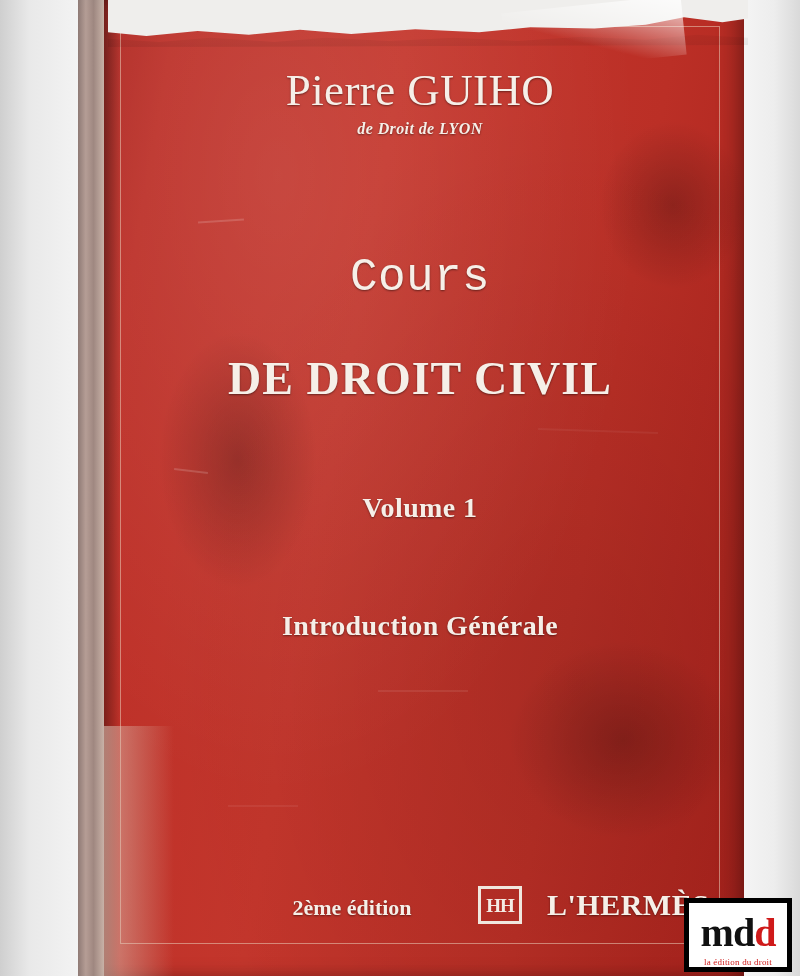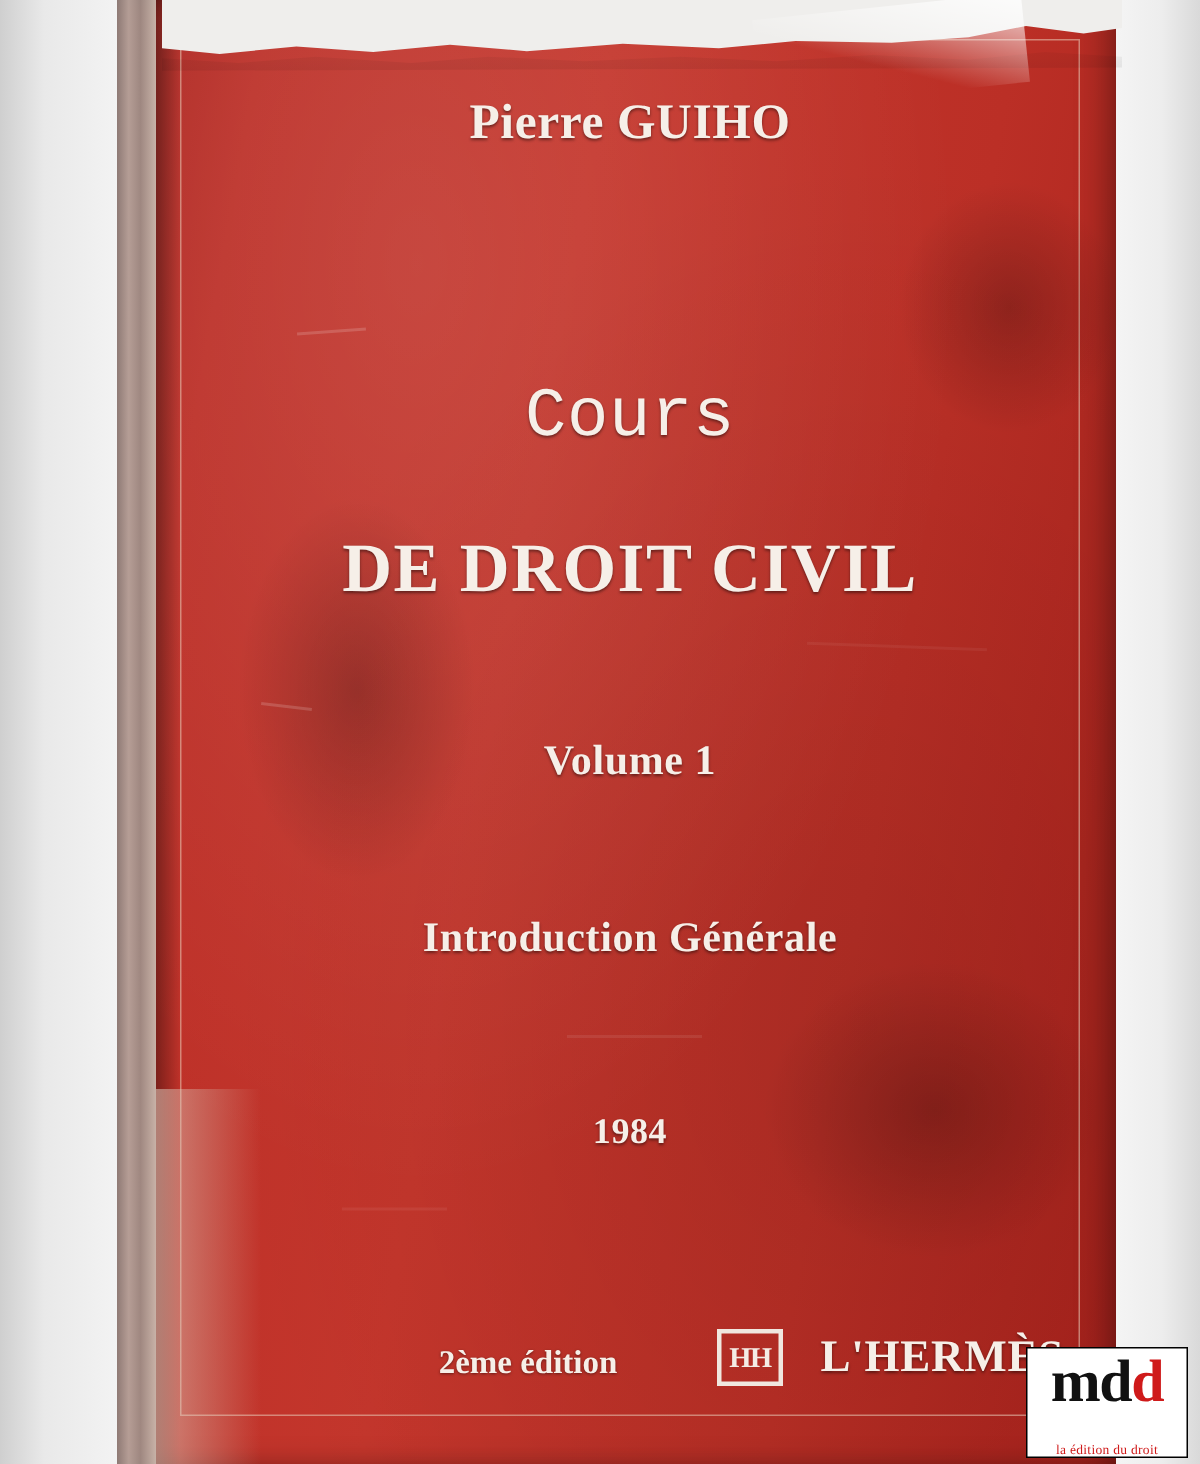--- a/index.html
+++ b/index.html
@@ -135,22 +135,22 @@
     position: absolute;
     left: 42px;
     width: 600px;
     text-align: center;
     color: #f6efe8;
     text-shadow: 0 1px 2px rgba(0,0,0,0.45);
     letter-spacing: .4px;
   }
   .author {
     top: 64px;
-    font-size: 33px;
-    font-weight: bold;
+    font-size: 45px;
+    font-weight: normal;
   }
   .affil {
     top: 118px;
     font-size: 16px;
     font-style: italic;
     font-weight: bold;
     line-height: 1.35;
   }
   .title-1 {
     top: 252px;
@@ -221,25 +221,25 @@
   }
 
   
   .mdd {
     position: absolute;
     right: 8px;
     bottom: 4px;
     width: 108px;
     height: 74px;
     background: #ffffff;
-    border: 1px solid #000000;
+    border: 5px solid #000000;
     display: flex;
     flex-direction: column;
     align-items: center;
-    justify-content: space-between;
+    justify-content: flex-end;
     padding-top: 2px;
   }
   .mdd-letters {
     font-family: "Liberation Serif", serif;
     font-size: 40px;
     font-weight: bold;
     line-height: 1;
     letter-spacing: -1px;
   }
   .mdd-letters .m { color: #111111; }
@@ -275,28 +275,28 @@
     <div class="scuff s2"></div>
     <div class="scuff s3"></div>
     <div class="scuff s4"></div>
     <div class="scuff s5"></div>
 
     <div class="wear-bl"></div>
 
     <div class="txt author">Pierre GUIHO</div>
 
     <div class="txt affil">
+      <div>de Droit de LYON</div>
     </div>
 
     <div class="txt title-1">Cours</div>
     <div class="txt title-2">DE DROIT CIVIL</div>
 
     <div class="txt volume">Volume 1</div>
     <div class="txt subtitle">Introduction Générale</div>
-    <div class="txt year">1984</div>
 
     <div class="edition">2ème édition</div>
 
     <div class="publisher">
       <div class="pub-mark">HH</div>
       <div class="pub-name">L'HERMÈS</div>
     </div>
 
     <div class="top-tear"></div>
     <div class="top-tear-shadow"></div>

